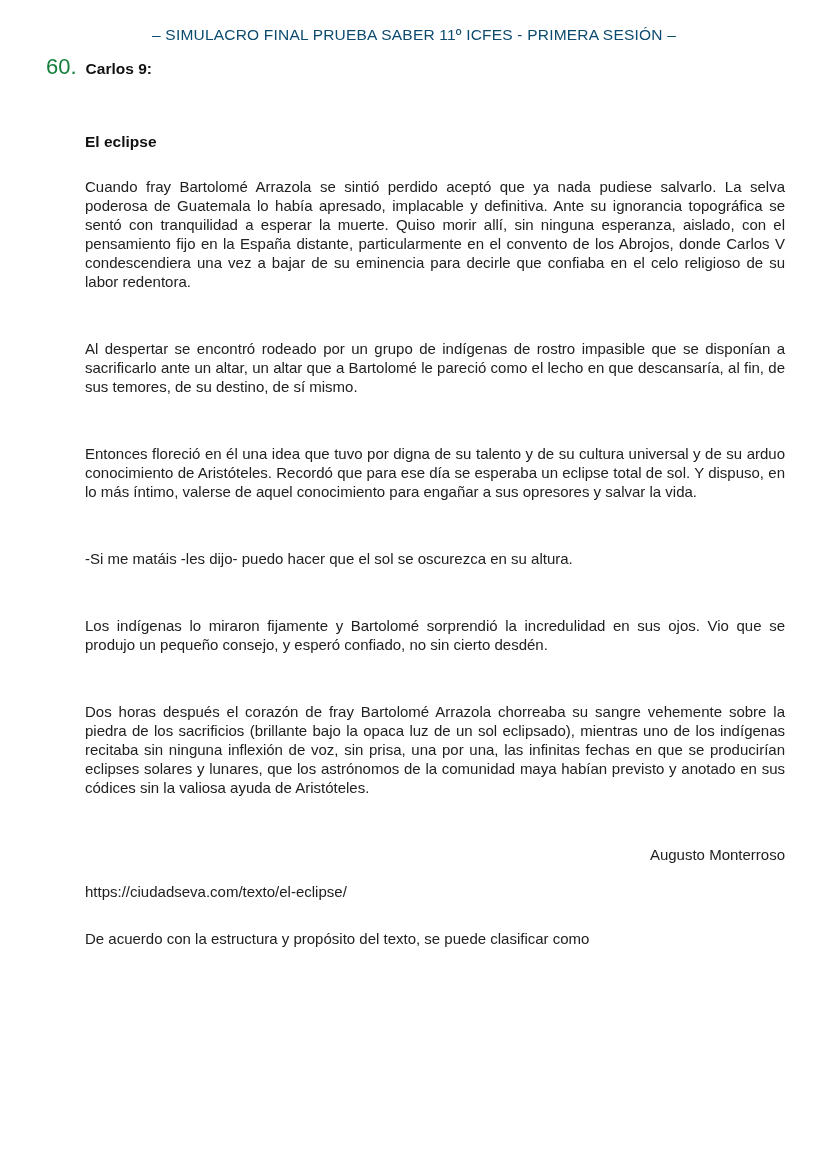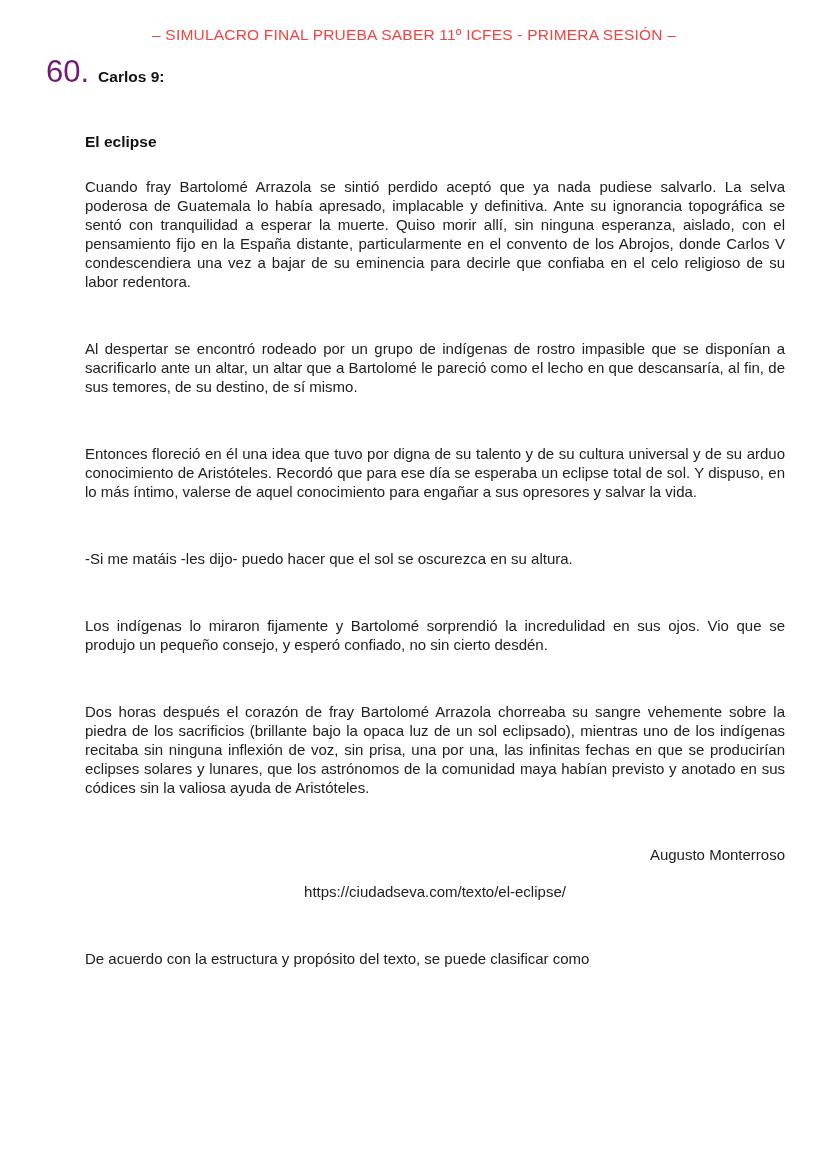--- a/index.html
+++ b/index.html
@@ -11,33 +11,33 @@
     font-family: "Liberation Sans", "DejaVu Sans", sans-serif;
     color: #212121;
     overflow: hidden;
   }
   .page-header {
     position: absolute;
     top: 26px;
     left: 0;
     width: 100%;
     text-align: center;
-    color: #ef4444;
+    color: #0c4a6e;
     font-size: 15.5px;
     letter-spacing: 0.2px;
   }
   .question-row {
     position: absolute;
     top: 54px;
     left: 46px;
     display: flex;
     align-items: baseline;
     gap: 9px;
   }
-  .qnum { font-size: 31px; color: #701a75; }
+  .qnum { font-size: 22px; color: #15803d; }
   .qlabel { font-size: 15.5px; font-weight: bold; color: #111111; }
   .passage {
     position: absolute;
     left: 85px;
     top: 132px;
     width: 700px;
     font-size: 15px;
     line-height: 19px;
   }
   .passage-title {
@@ -45,21 +45,21 @@
     font-size: 15.5px;
     margin: 0 0 26px 0;
     color: #111111;
   }
   .passage p.body {
     text-align: justify;
     text-justify: inter-word;
     margin: 0 0 48px 0;
   }
   .author-line { text-align: right; margin: 0 0 18px 0; }
-  .source-line { text-align: center; margin: 0 0 48px 0; }
+  .source-line { text-align: left; margin: 0 0 28px 0; }
   .question-prompt { text-align: left; margin: 0; }
   .page-footer {
     position: absolute;
     top: 1117px;
     left: 0;
     width: 100%;
     text-align: center;
     color: #57575b;
     font-size: 15px;
   }

